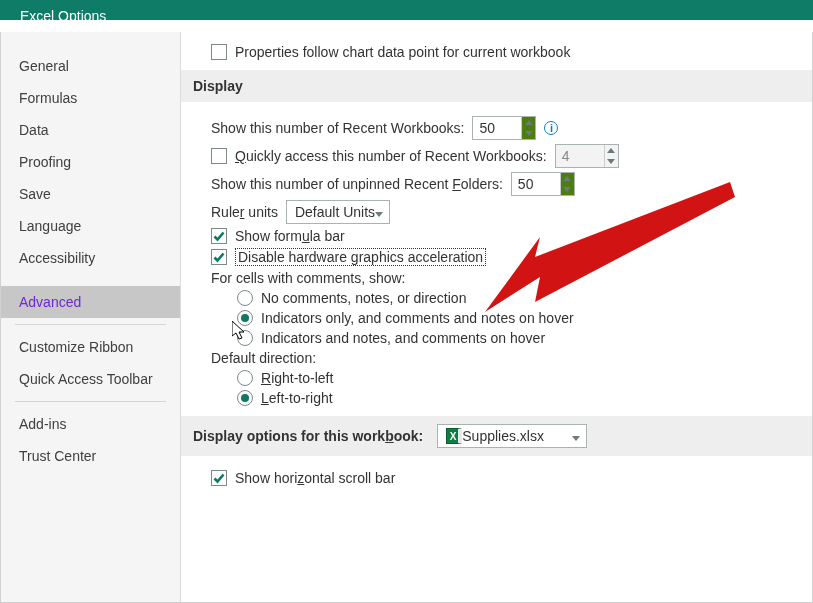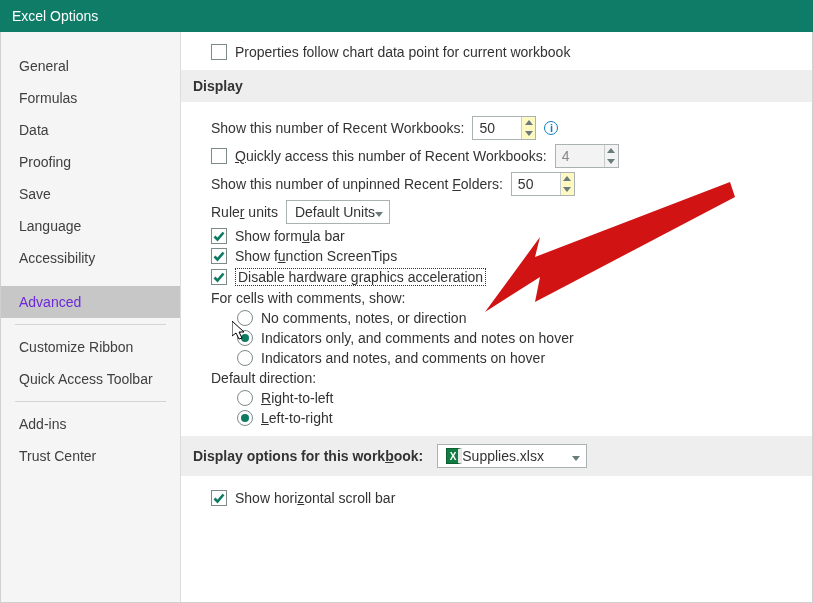--- a/index.html
+++ b/index.html
@@ -19,22 +19,22 @@
     font-family:"Segoe UI",Tahoma,Arial,sans-serif;
     font-size:14px;
     color:var(--text);
     background:#fff;
     width:813px;height:603px;overflow:hidden;
     position:relative;
   }
   .titlebar{
     background:var(--teal);
     color:#fff;
-    height:32px;line-height:32px;
-    padding-left:12px;
+    height:20px;line-height:32px;
+    padding-left:20px;
     font-size:14px;
   }
   .shell{
     position:absolute;left:0;right:0;top:32px;bottom:0;
     border:1px solid #d0d0d0;
     border-top:none;
     display:flex;
     background:#fff;
   }
   .sidebar{
@@ -83,21 +83,21 @@
     width:16px;height:16px;border:1px solid #7d8a8a;border-radius:50%;
     background:#fff;display:inline-flex;align-items:center;justify-content:center;
     flex:0 0 16px;
   }
   .radio .dot{width:8px;height:8px;border-radius:50%;background:var(--teal2);display:none;}
   .radio.checked .dot{display:block;}
   label,.lbl{color:#333;}
   .acc{text-decoration:underline;}
   .spin{
     display:inline-flex;align-items:center;position:relative;
-    border:1px solid #aab2b2;background:#fef9c3;height:24px;
+    border:1px solid #aab2b2;background:#4d7c0f;height:24px;
   }
   .spin input{
     border:none;outline:none;width:48px;height:22px;padding:0 6px;
     font-family:inherit;font-size:14px;color:#333;background:#fff;
   }
   .spin.disabled{background:#f3f3f3;}
   .spin.disabled input{background:#f3f3f3;color:#888;}
   .spin .arrows{width:14px;height:22px;border-left:1px solid #c7cdcd;display:flex;flex-direction:column;}
   .spin .arrows div{flex:1;display:flex;align-items:center;justify-content:center;}
   .spin .arrows svg{width:8px;height:5px;fill:#6b7a7a;}
@@ -237,28 +237,20 @@
 
     <div class="row">
       <span class="chk checked">
           <svg viewBox="0 0 12 12">
             <polyline points="1.5 6.5 4.5 9.5 10.5 2.5"></polyline>
           </svg>
         </span>
       <span class="lbl"><span>Show form</span><span class="acc">u</span><span>la bar</span></span>
     </div>
 
-    <div class="row">
-      <span class="chk checked">
-          <svg viewBox="0 0 12 12">
-            <polyline points="1.5 6.5 4.5 9.5 10.5 2.5"></polyline>
-          </svg>
-        </span>
-      <span class="lbl"><span>Show f</span><span class="acc">u</span><span>nction ScreenTips</span></span>
-    </div>
 
     <div class="row">
       <span class="chk checked">
           <svg viewBox="0 0 12 12">
             <polyline points="1.5 6.5 4.5 9.5 10.5 2.5"></polyline>
           </svg>
         </span>
       <span class="lbl focused-label"><span>Disable hardware </span><span class="acc">g</span><span>raphics acceleration</span></span>
     </div>
 

